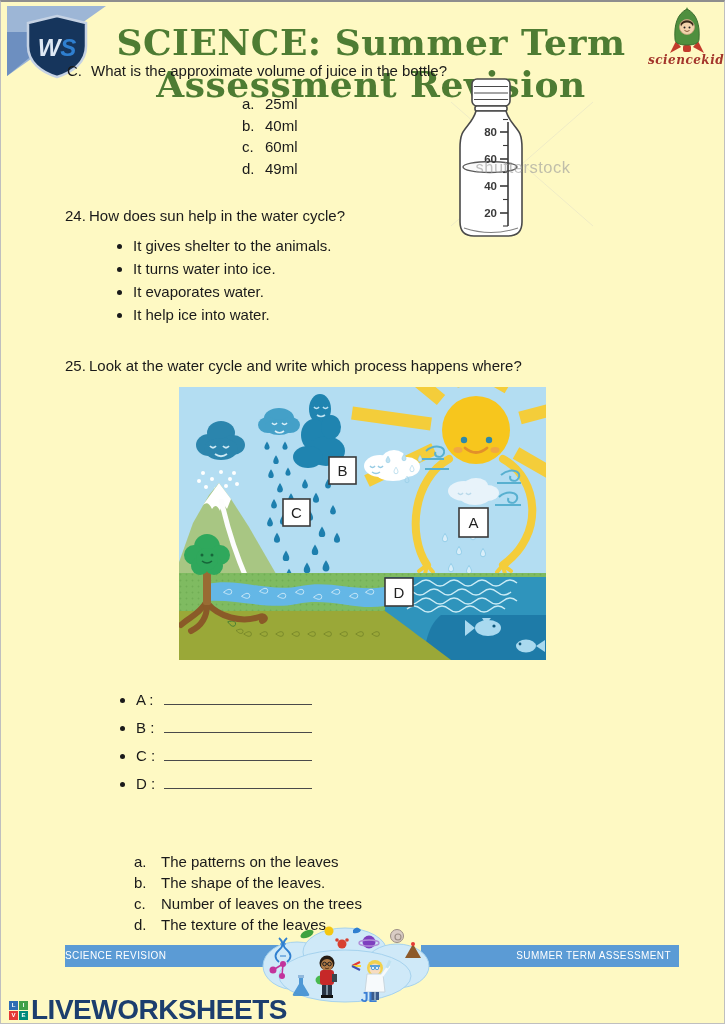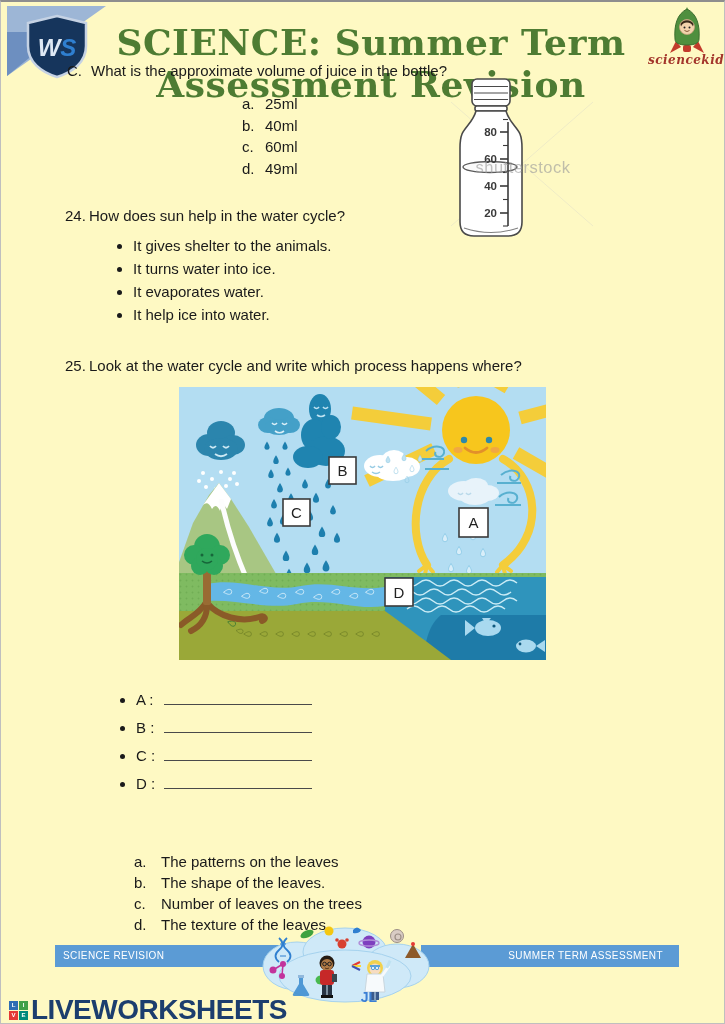--- a/index.html
+++ b/index.html
@@ -41,22 +41,22 @@
   .blank{display:inline-block;width:148px;height:14px;border-bottom:1.6px solid #4a4a4a;
     vertical-align:baseline}
 
   .opts26{position:absolute;left:133px;top:851px;font-size:15px}
   .opts26 .opt-row{height:21px}
   .opts26 .opt-letter{width:27px}
 
   
   .banner{position:absolute;top:943px;height:22px;background:var(--banner-blue,#5b9bd5);
     color:#fff;font-size:10px;line-height:22px;letter-spacing:.4px}
-  .banner.left{left:54px;width:237px;padding-left:8px}
-  .banner.right{left:420px;width:258px;padding-right:16px;text-align:right}
+  .banner.left{left:64px;width:237px;}
+  .banner.right{left:420px;width:258px;padding-right:8px;text-align:right}
   .initials{position:absolute;left:338px;top:987px;width:60px;text-align:center;
     font-weight:700;font-size:14px;color:var(--initials-blue,#3b7fd4)}
   .brand{position:absolute;left:8px;top:992px;display:flex;align-items:center;gap:3px}
   .brand-tiles{display:grid;grid-template-columns:9px 9px;grid-template-rows:9px 9px;gap:1px}
   .tile{width:9px;height:9px;color:#fff;font-size:6px;font-weight:700;
     display:flex;align-items:center;justify-content:center}
   .tile.t0{background:#2e6db4}.tile.t1{background:#43a047}
   .tile.t2{background:#e53935}.tile.t3{background:#00897b}
   .brand-text{font-size:28px;font-weight:800;color:var(--brand-navy,#1c3e6e);
     letter-spacing:-.5px}

